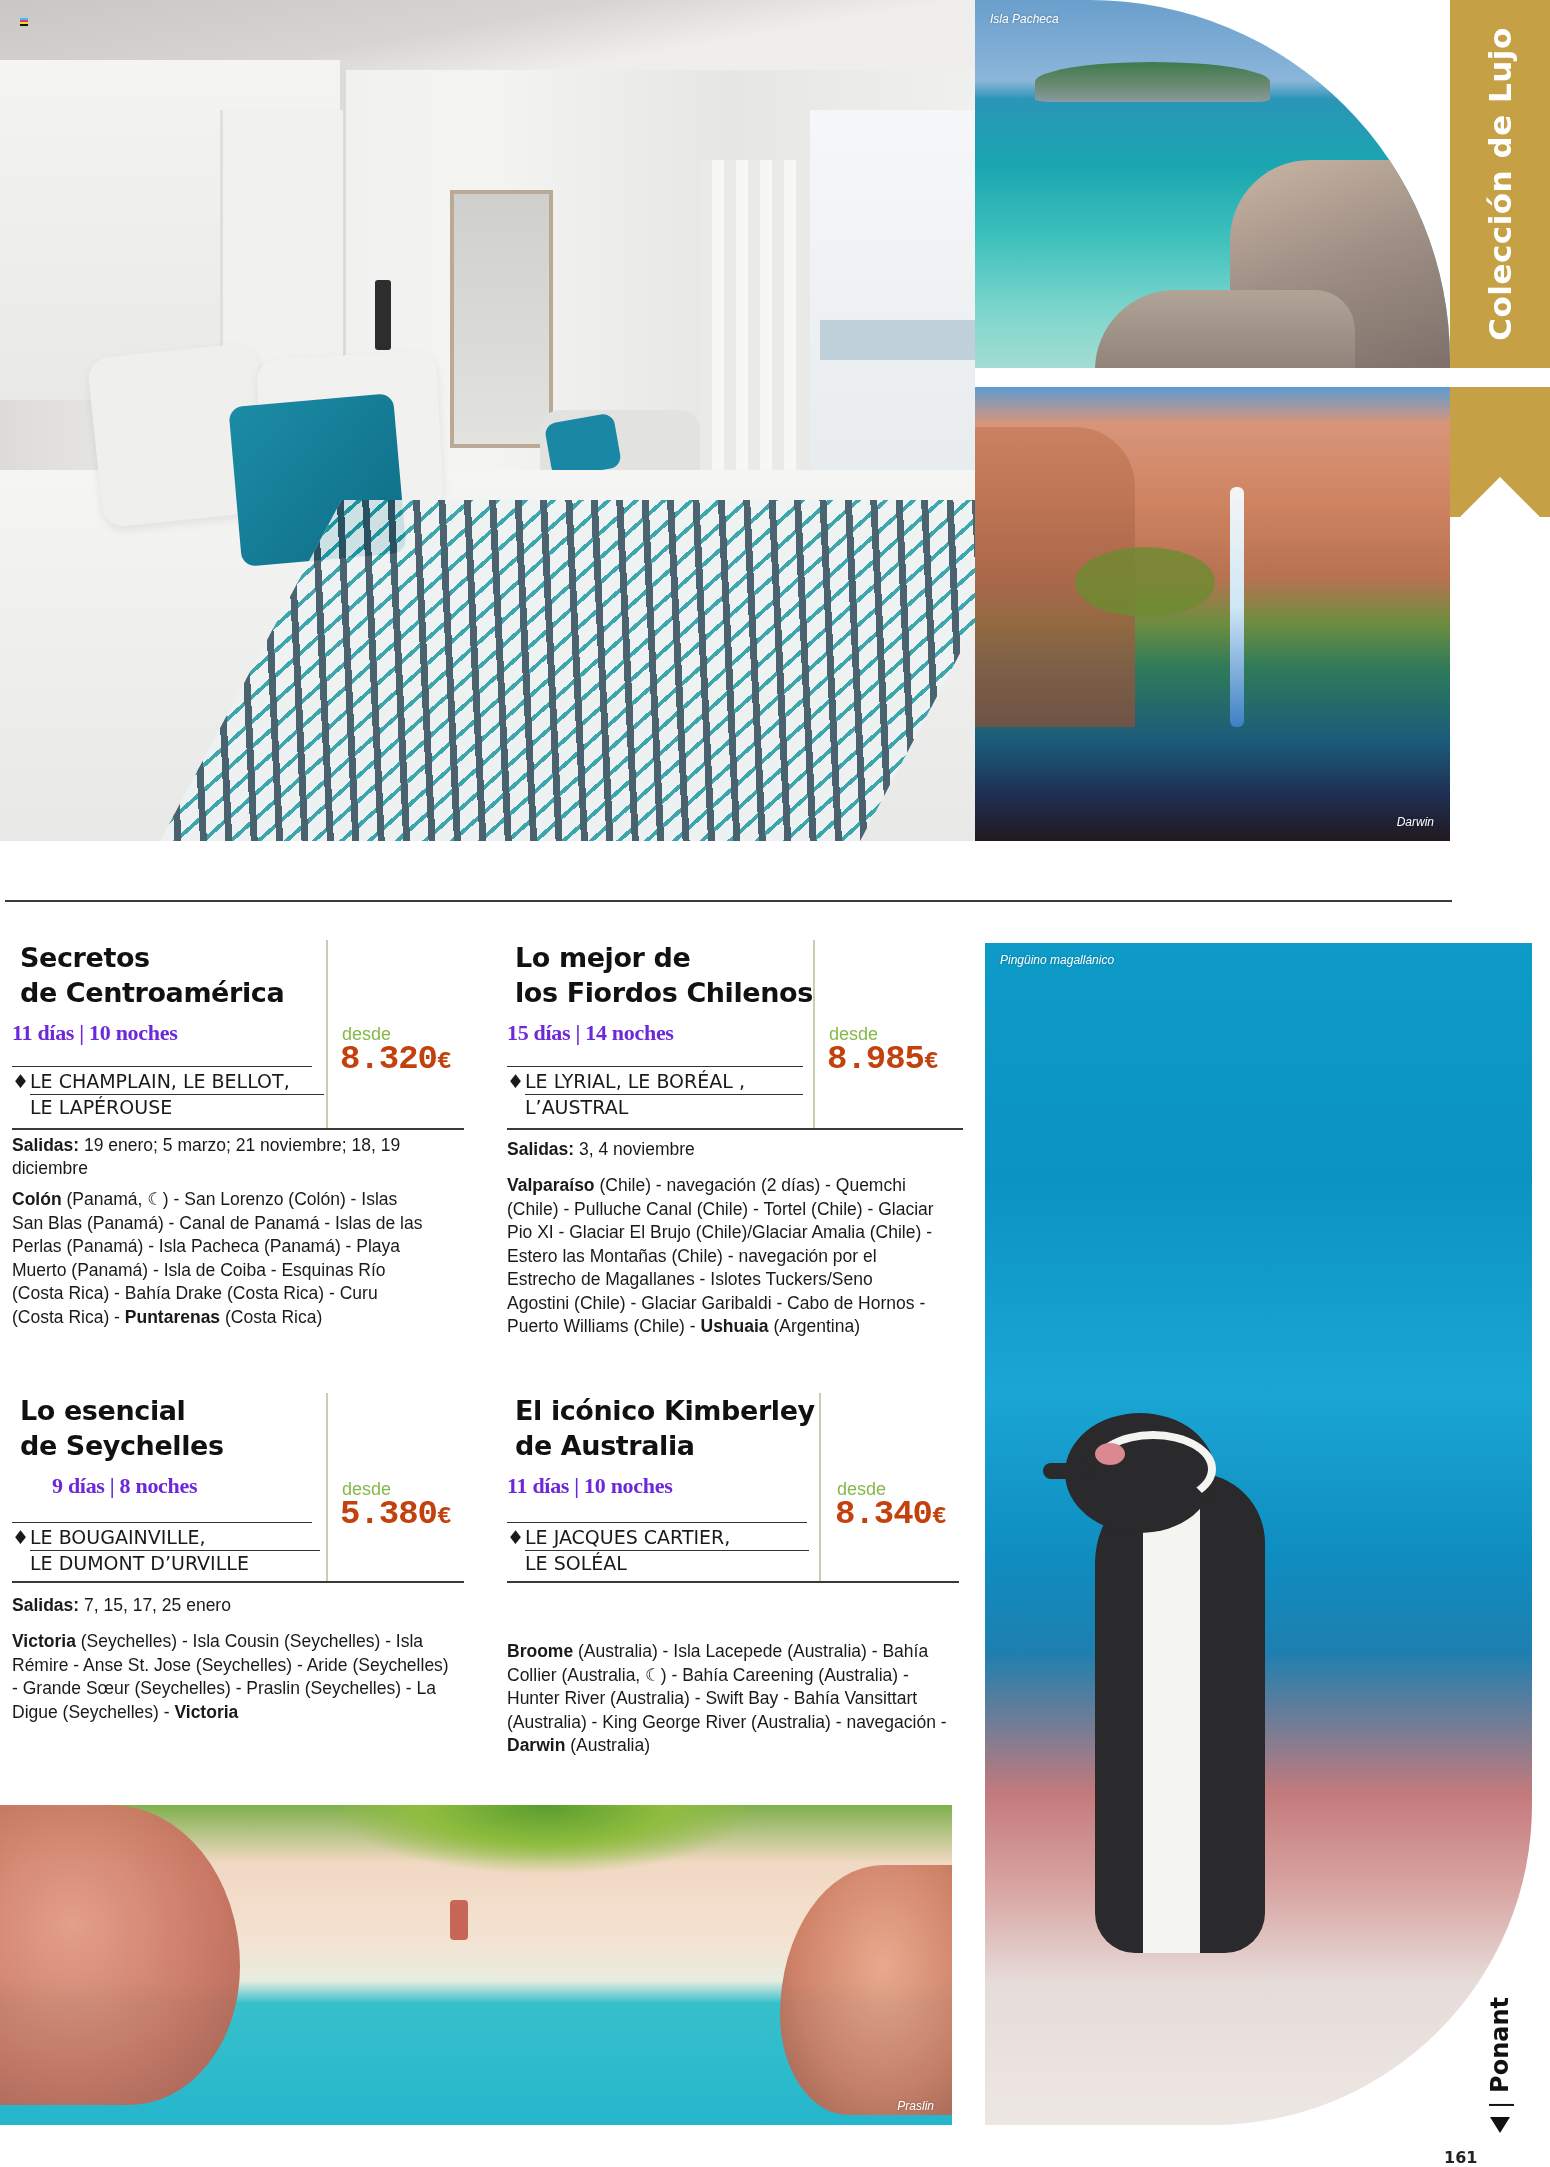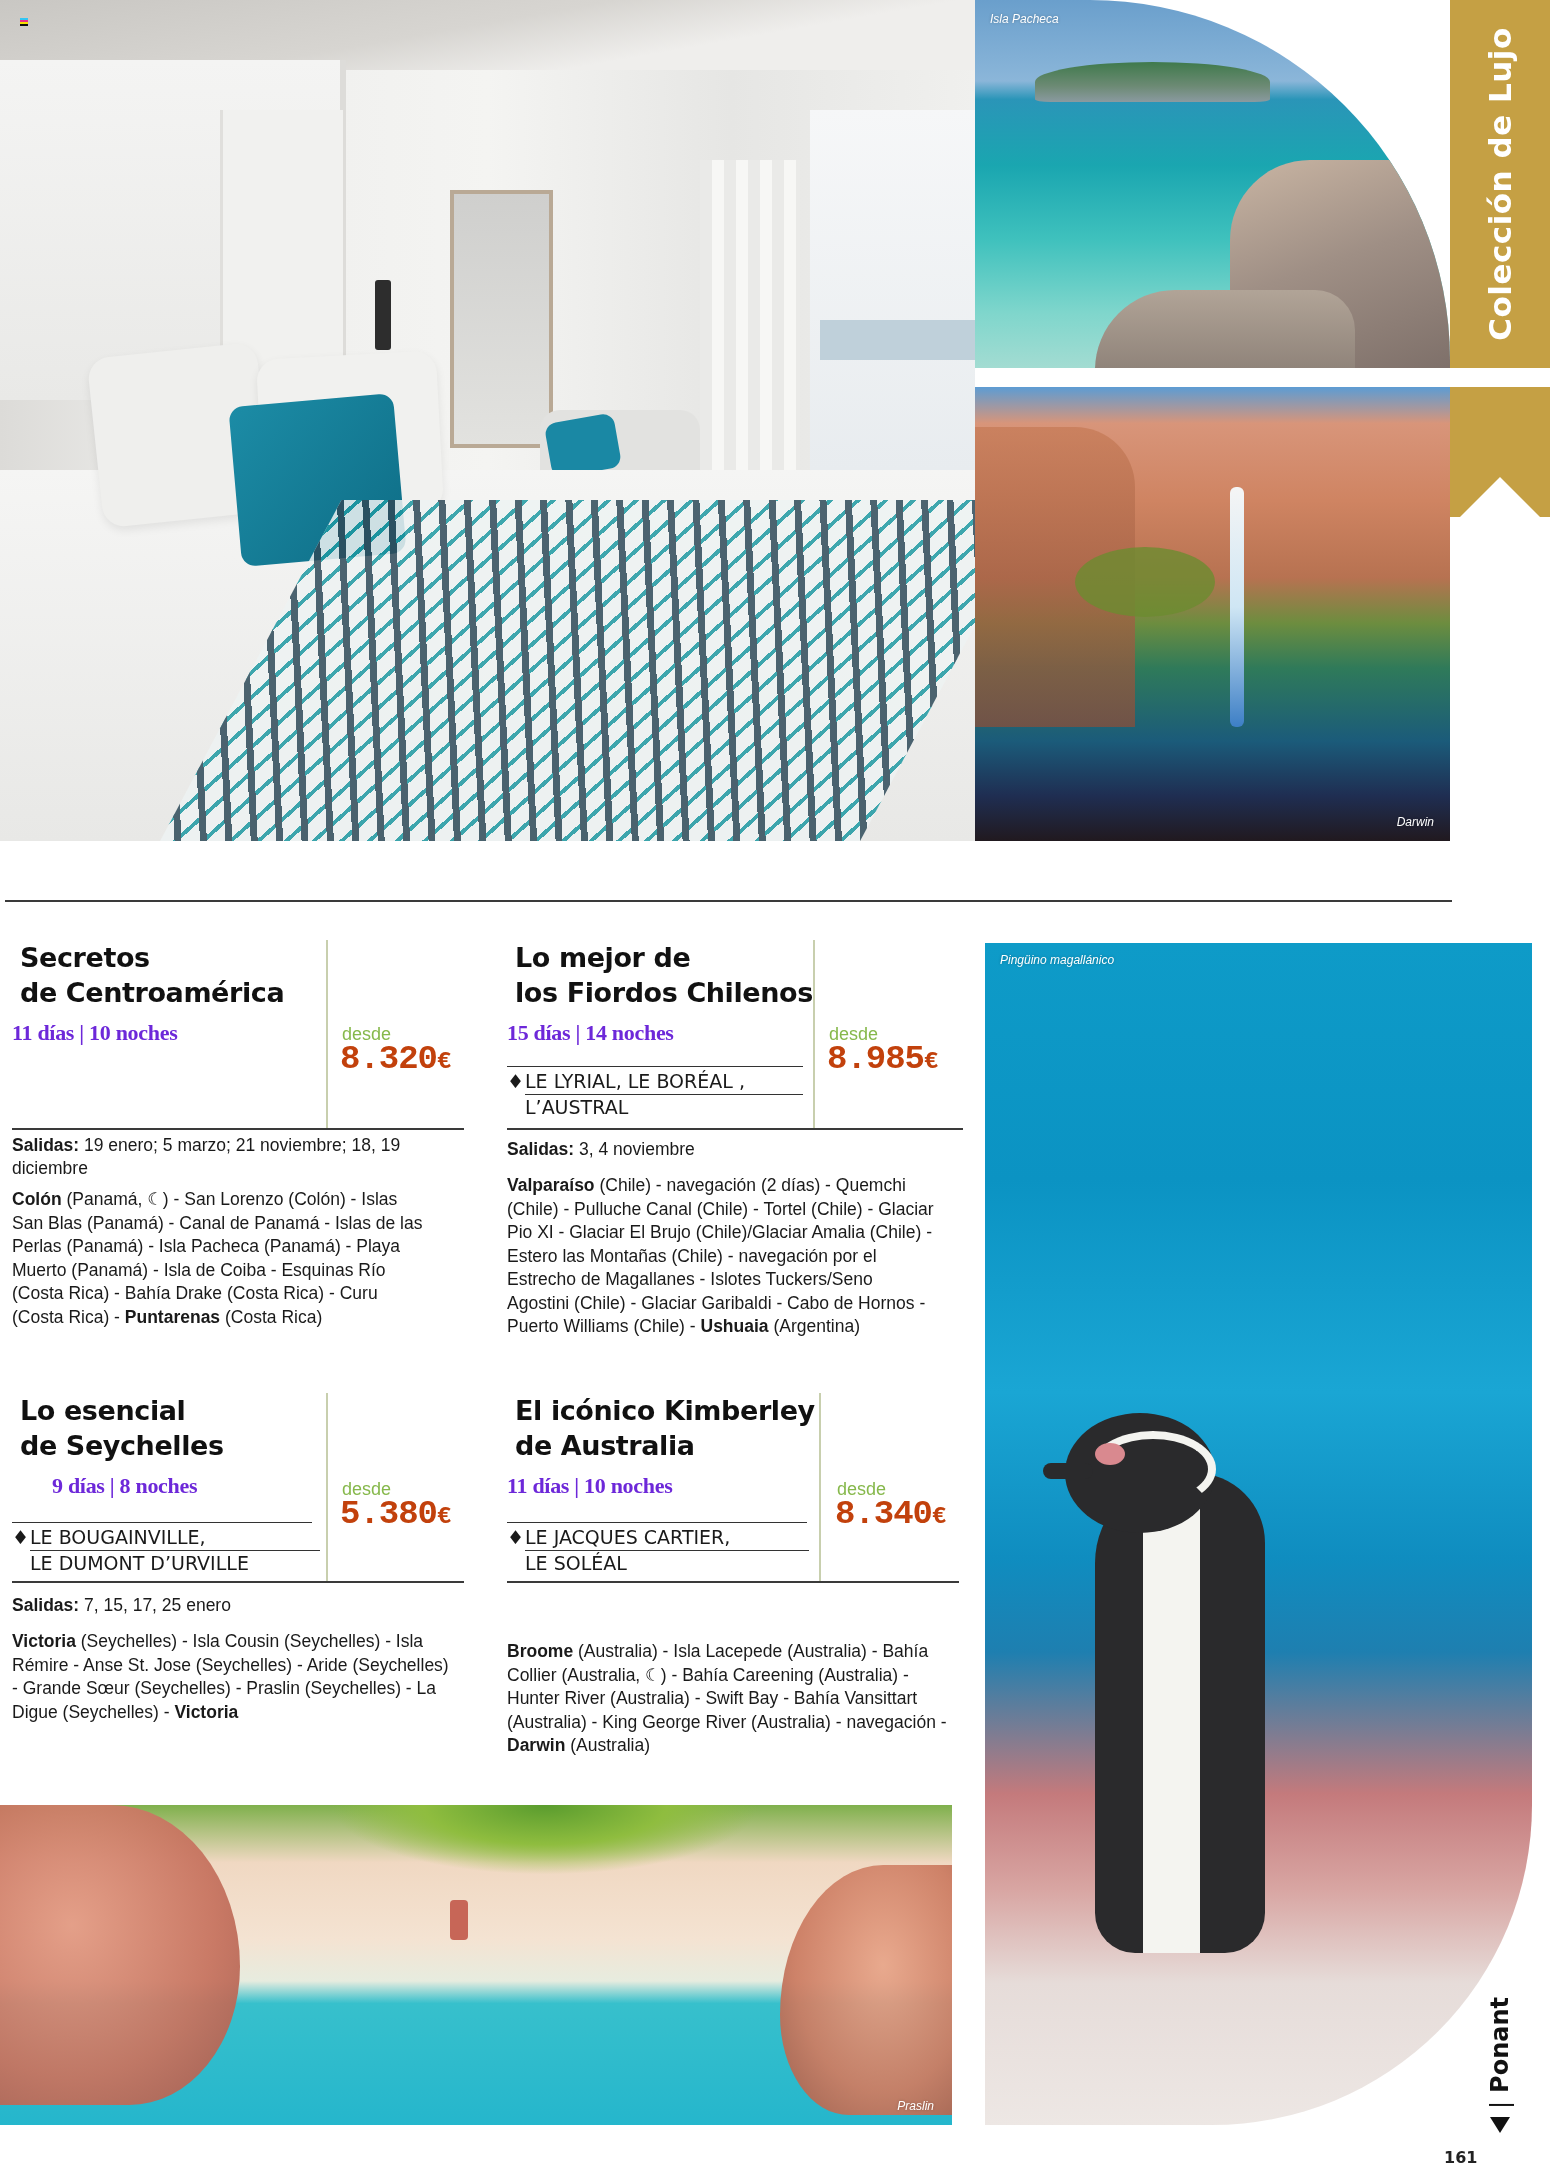--- a/index.html
+++ b/index.html
@@ -154,20 +154,26 @@
 
 <div class="trip" style="left:12px; top:940px; width:470px; height:420px;">
   <div class="vline" style="left:314px; height:188px;"></div>
   <div class="title">
     <div>Secretos</div>
     <div>de Centroamérica</div>
   </div>
   <div class="duration" style="top:80px;">11 días | 10 noches</div>
   <div class="desde" style="left:330px; top:84px;">desde</div>
   <div class="price" style="left:328px; top:100px;"><span>8.320</span><span class="eur">€</span></div>
+  <div class="ships" style="top:128px; width:300px;">
+    <div class="line" style="left:0; top:-2px; width:300px;"></div>
+    <div><span class="diamond">♦</span><span>LE CHAMPLAIN, LE BELLOT,</span></div>
+    <div class="line" style="left:18px; top:26px; width:294px;"></div>
+    <div style="padding-left:18px;">LE LAPÉROUSE</div>
+  </div>
   <div class="bottom-rule" style="top:188px; width:452px;"></div>
   <div class="salidas" style="top:194px; width:460px;"><b>Salidas:</b> <span>19 enero; 5 marzo; 21 noviembre; 18, 19 diciembre</span></div>
   <div class="route" style="top:248px; width:420px;"><b>Colón</b> <span>(Panamá, ☾) - San Lorenzo (Colón) - Islas San Blas (Panamá) - Canal de Panamá - Islas de las Perlas (Panamá) - Isla Pacheca (Panamá) - Playa Muerto (Panamá) - Isla de Coiba - Esquinas Río (Costa Rica) - Bahía Drake (Costa Rica) - Curu (Costa Rica) - </span><b>Puntarenas</b> <span>(Costa Rica)</span></div>
 </div>
 
 <div class="trip" style="left:507px; top:940px; width:470px; height:430px;">
   <div class="vline" style="left:306px; height:188px;"></div>
   <div class="title">
     <div>Lo mejor de</div>
     <div>los Fiordos Chilenos</div>

